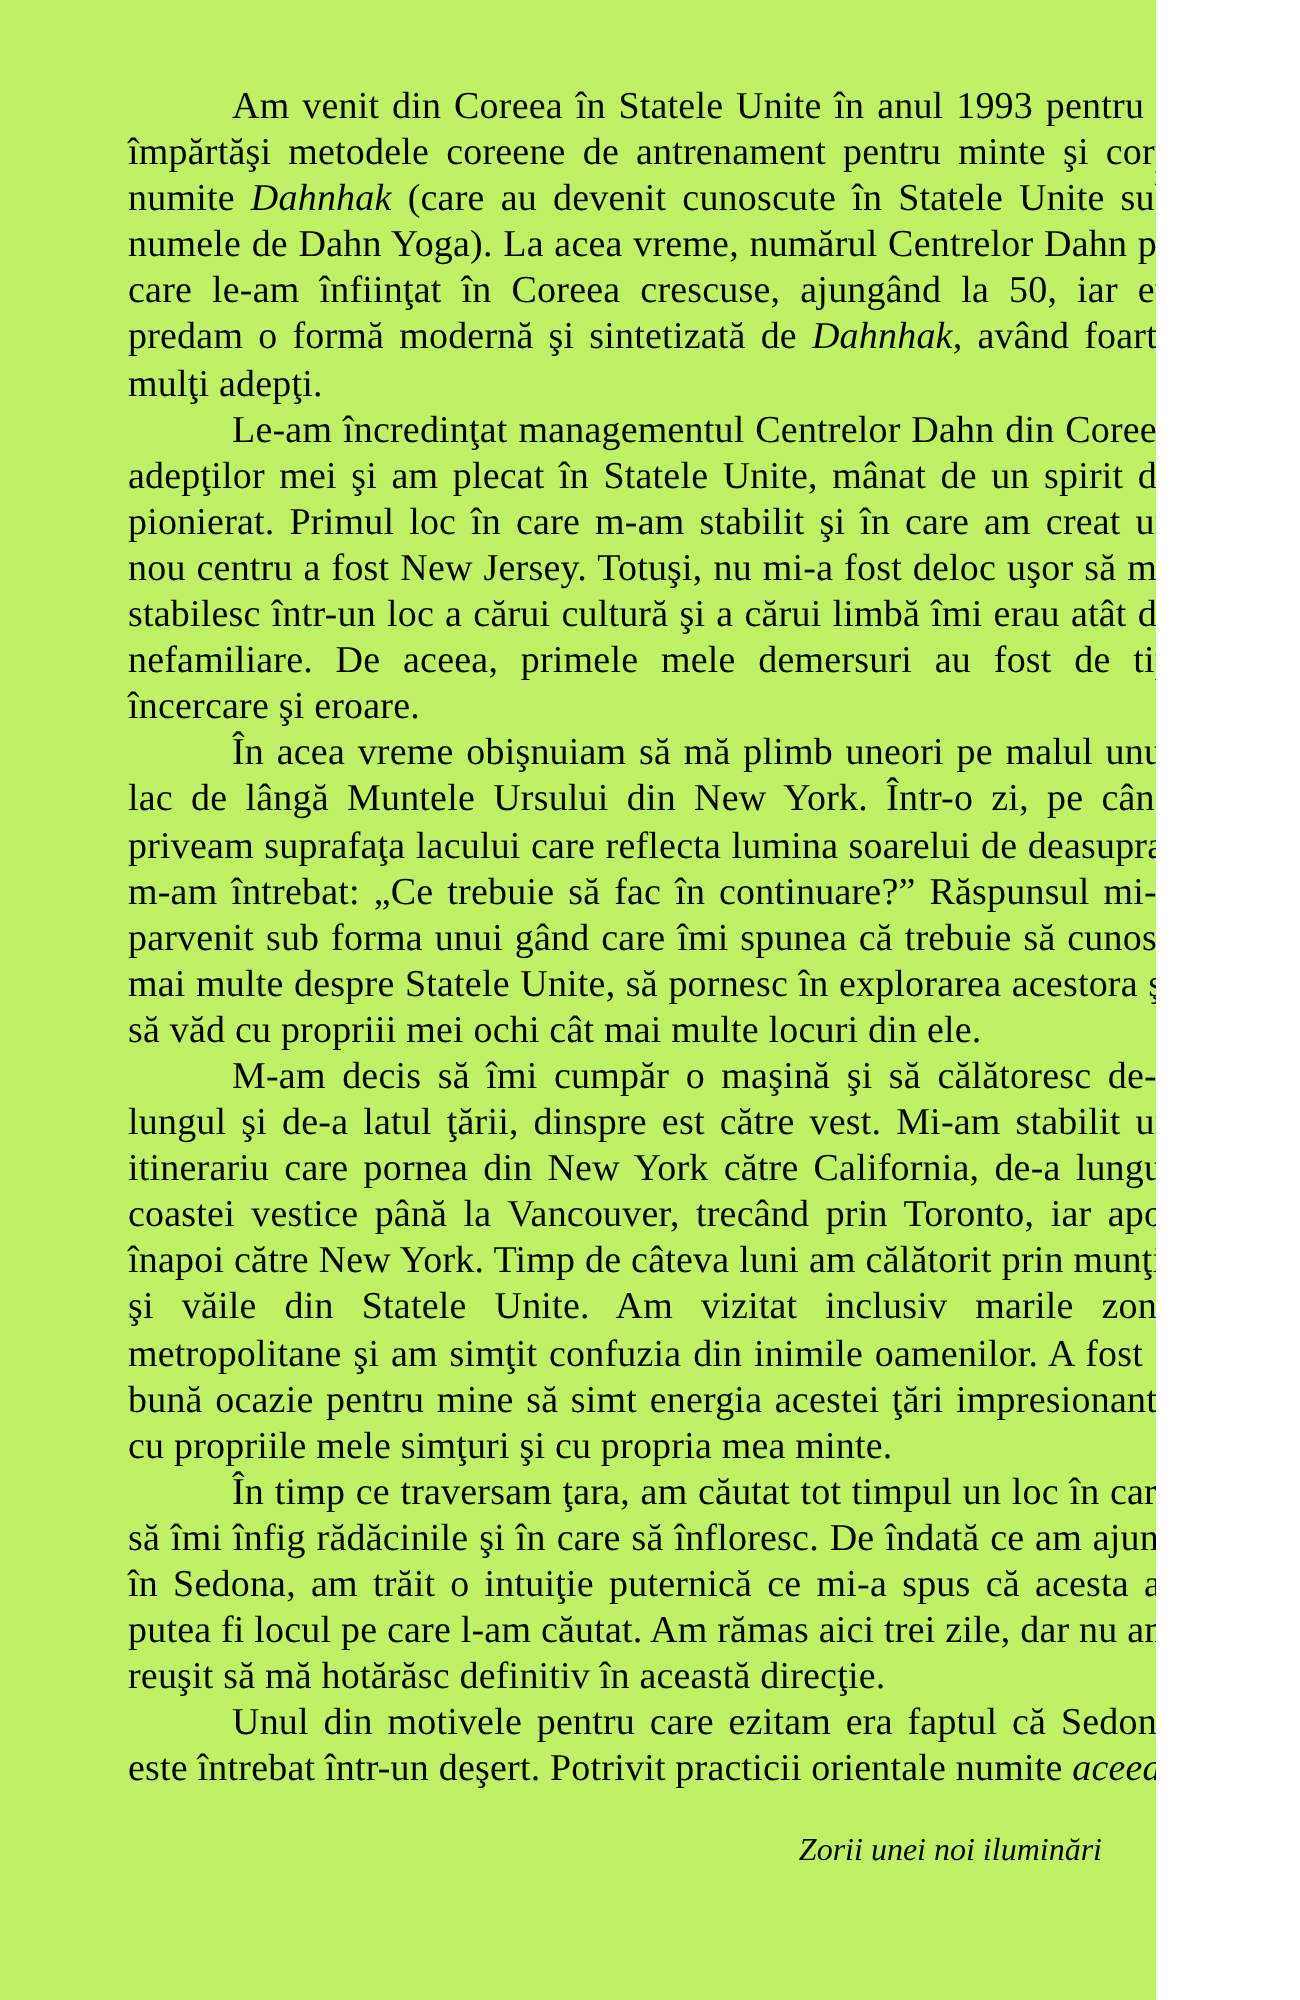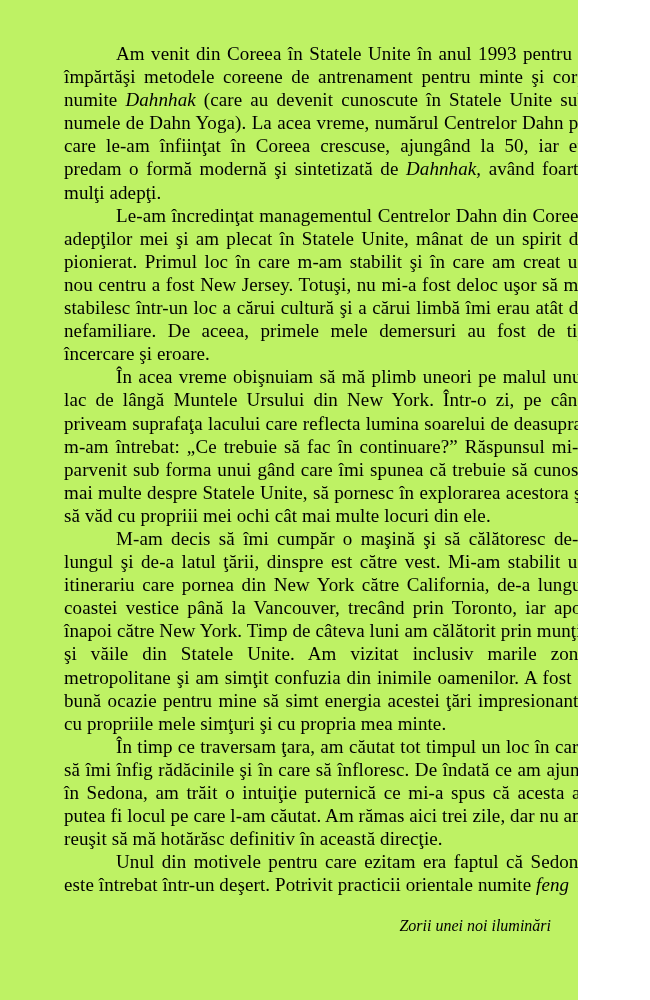--- a/index.html
+++ b/index.html
@@ -56,19 +56,19 @@
 </head>
 <body>
 
 <div class="book-page">
   <main class="text-block" id="text-block">
       <p class="para"><span>Am venit din Coreea în Statele Unite în anul 1993 pentru a împărtăşi metodele coreene de antrenament pentru minte şi corp numite </span><em>Dahnhak</em><span> (care au devenit cunoscute în Statele Unite sub numele de Dahn Yoga). La acea vreme, numărul Centrelor Dahn pe care le-am înfiinţat în Coreea crescuse, ajungând la 50, iar eu predam o formă modernă şi sintetizată de </span><em>Dahnhak,</em><span> având foarte mulţi adepţi.</span></p>
       <p class="para"><span>Le-am încredinţat managementul Centrelor Dahn din Coreea adepţilor mei şi am plecat în Statele Unite, mânat de un spirit de pionierat. Primul loc în care m-am stabilit şi în care am creat un nou centru a fost New Jersey. Totuşi, nu mi-a fost deloc uşor să mă stabilesc într-un loc a cărui cultură şi a cărui limbă îmi erau atât de nefamiliare. De aceea, primele mele demersuri au fost de tip încercare şi eroare.</span></p>
       <p class="para"><span>În acea vreme obişnuiam să mă plimb uneori pe malul unui lac de lângă Muntele Ursului din New York. Într-o zi, pe când priveam suprafaţa lacului care reflecta lumina soarelui de deasupra, m-am întrebat: „Ce trebuie să fac în continuare?” Răspunsul mi-a parvenit sub forma unui gând care îmi spunea că trebuie să cunosc mai multe despre Statele Unite, să pornesc în explorarea acestora şi să văd cu propriii mei ochi cât mai multe locuri din ele.</span></p>
       <p class="para"><span>M-am decis să îmi cumpăr o maşină şi să călătoresc de-a lungul şi de-a latul ţării, dinspre est către vest. Mi-am stabilit un itinerariu care pornea din New York către California, de-a lungul coastei vestice până la Vancouver, trecând prin Toronto, iar apoi înapoi către New York. Timp de câteva luni am călătorit prin munţii şi văile din Statele Unite. Am vizitat inclusiv marile zone metropolitane şi am simţit confuzia din inimile oamenilor. A fost o bună ocazie pentru mine să simt energia acestei ţări impresionante cu propriile mele simţuri şi cu propria mea minte.</span></p>
       <p class="para"><span>În timp ce traversam ţara, am căutat tot timpul un loc în care să îmi înfig rădăcinile şi în care să înfloresc. De îndată ce am ajuns în Sedona, am trăit o intuiţie puternică ce mi-a spus că acesta ar putea fi locul pe care l-am căutat. Am rămas aici trei zile, dar nu am reuşit să mă hotărăsc definitiv în această direcţie.</span></p>
-      <p class="para"><span>Unul din motivele pentru care ezitam era faptul că Sedona este întrebat într-un deşert. Potrivit practicii orientale numite </span><em>feng</em></p>
+      <p class="para"><span>Unul din motivele pentru care ezitam era faptul că Sedona este întrebat într-un deşert. Potrivit practicii orientale numite </span><em>aceea</em></p>
     </main>
   <footer class="page-footer">
     <span class="running-title">Zorii unei noi iluminări</span>
     <span class="page-number">3</span>
   </footer>
 </div>
 
 </body></html>

